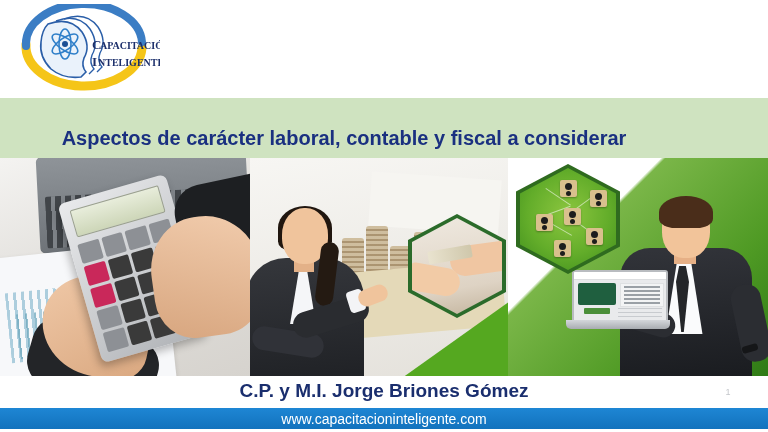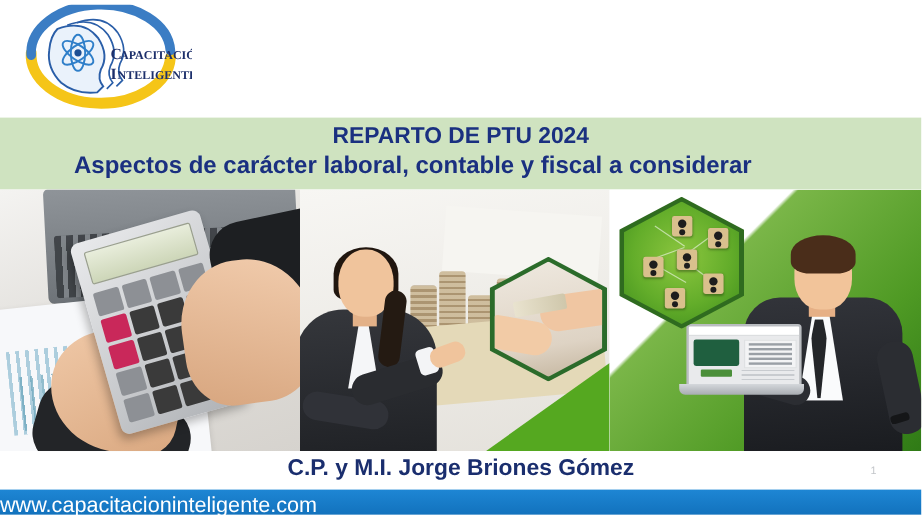--- a/index.html
+++ b/index.html
@@ -603,21 +603,22 @@
   .footer-bar {
     position: absolute;
     left: 0; top: 408px;
     width: 768px; height: 21px;
     background: linear-gradient(180deg,#1e86d4 0%, #1272bd 100%);
   }
   .footer-url {
     position: absolute;
     left: 0; top: 3px;
     width: 768px;
-    font-size: 18px;
+    text-align: center;
+    font-size: 14px;
     color: #ffffff;
   }
   .footer-shadow {
     position: absolute;
     left: 0; top: 429px;
     width: 768px; height: 3px;
     background: #ffffff;
   }
 </style>
 </head>
@@ -646,21 +647,20 @@
         <text x="80" y="45" font-family="Liberation Serif, serif" font-size="13" font-weight="bold" fill="#1c2f6b">C</text>
         <text x="88" y="45" font-family="Liberation Serif, serif" font-size="10" font-weight="bold" fill="#1c2f6b">APACITACIÓN</text>
         <text x="80" y="62" font-family="Liberation Serif, serif" font-size="13" font-weight="bold" fill="#1c2f6b">I</text>
         <text x="86" y="62" font-family="Liberation Serif, serif" font-size="10" font-weight="bold" fill="#1c2f6b">NTELIGENTE</text>
       </svg>
     </div>
 
   </div>
 
   <div class="green-banner">
-    <div class="banner-line1">REPARTO DE PTU 2024</div>
     <div class="banner-line2">Aspectos de carácter laboral, contable y fiscal a considerar</div>
   </div>
 
   <div class="collage">
 
     <div class="photo-calc">
       <div class="calc-bg"></div>
       <div class="calc-laptop"></div>
       <div class="calc-laptop-keys"></div>
       <div class="calc-paper"></div>

